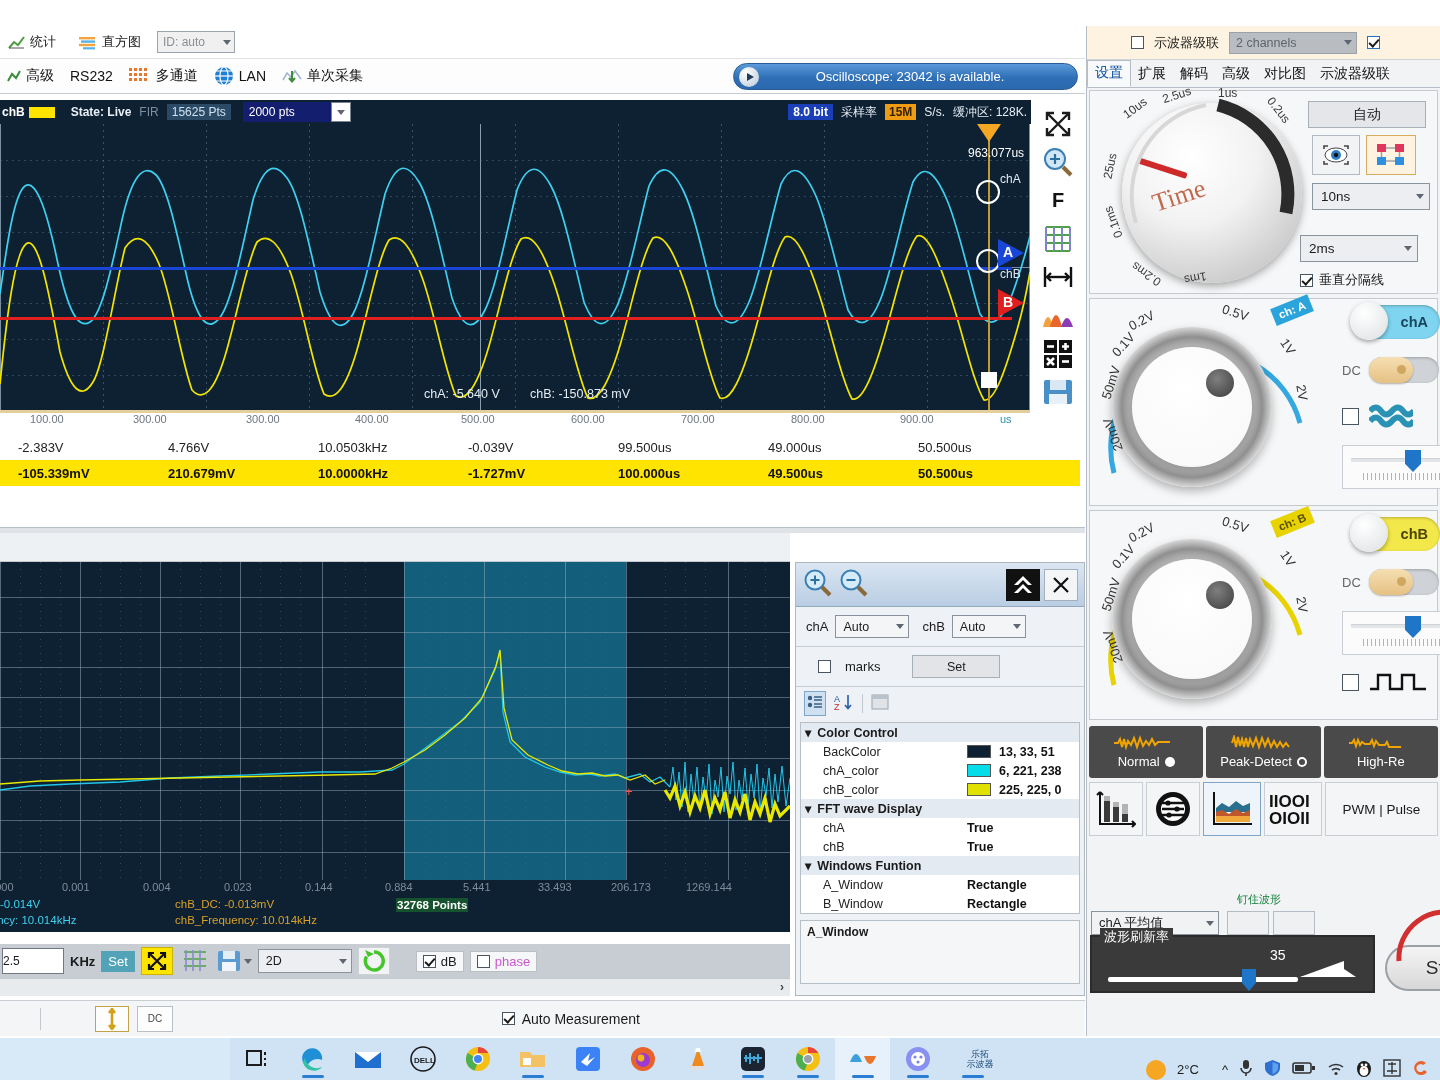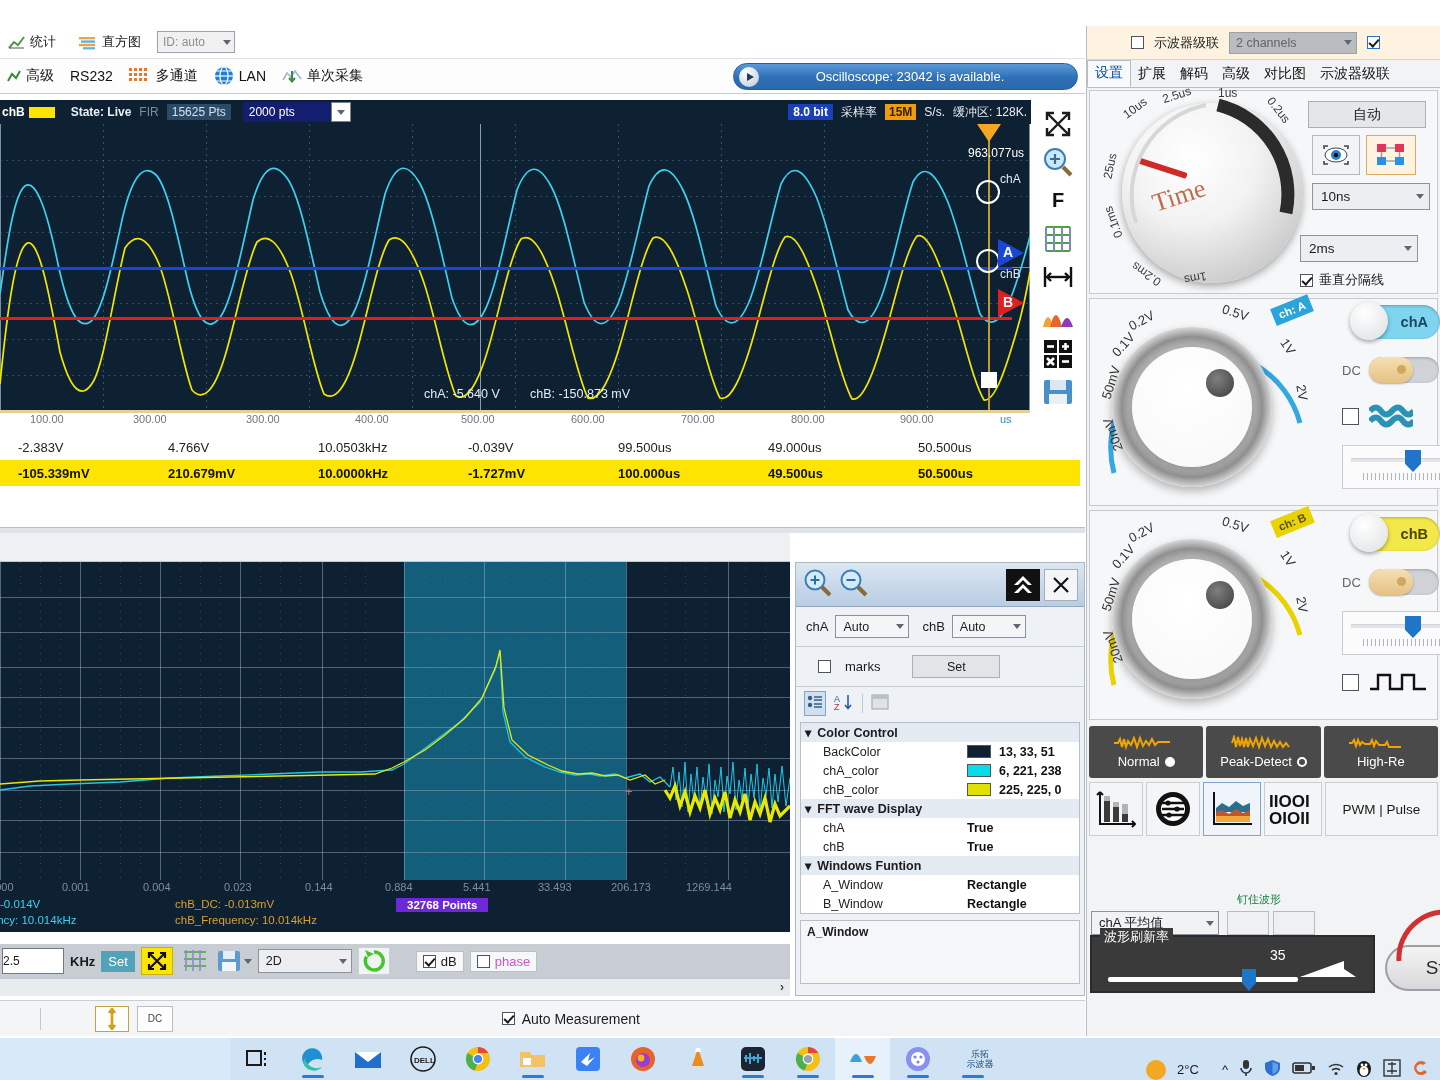--- a/index.html
+++ b/index.html
@@ -549,21 +549,21 @@
   <span class="tk" style="left:538px">33.493</span>
   <span class="tk" style="left:611px">206.173</span>
   <span class="tk" style="left:686px">1269.144</span>
 </div>
 
 <div class="abs" id="fft-info">
   <div class="abs" style="left:0;top:2px;color:#3fd0ef;">-0.014V</div>
   <div class="abs" style="left:-22px;top:18px;color:#3fd0ef;">quency: 10.014kHz</div>
   <div class="abs" style="left:175px;top:2px;color:#d9a02a;">chB_DC: -0.013mV</div>
   <div class="abs" style="left:175px;top:18px;color:#d9a02a;">chB_Frequency: 10.014kHz</div>
-  <div class="abs" style="left:396px;top:2px;background:#6d28d9;color:#fff;padding:1px 11px;font-weight:bold;">32768 Points</div>
+  <div class="abs" style="left:396px;top:2px;background:#14532d;color:#fff;padding:1px 1px;font-weight:bold;">32768 Points</div>
 </div>
 
 <div class="abs" id="fft-bottombar">
   <div style="width:62px;height:26px;border:1px solid #6f7883;background:#fff;display:flex;align-items:center;padding-left:0;">2.5</div>
   <span style="font-size:13px;font-weight:bold;">KHz</span>
   <div style="background:#53a3b8;color:#fff;padding:3px 7px;font-size:13px;">Set</div>
   <div style="width:32px;height:28px;background:#ffe400;display:flex;align-items:center;justify-content:center;border:1px solid #c8b400;">
     <svg width="22" height="22">
         <g stroke="#111" stroke-width="2.2" fill="none">
           <path d="M3 3 L19 19 M19 3 L3 19"></path>

